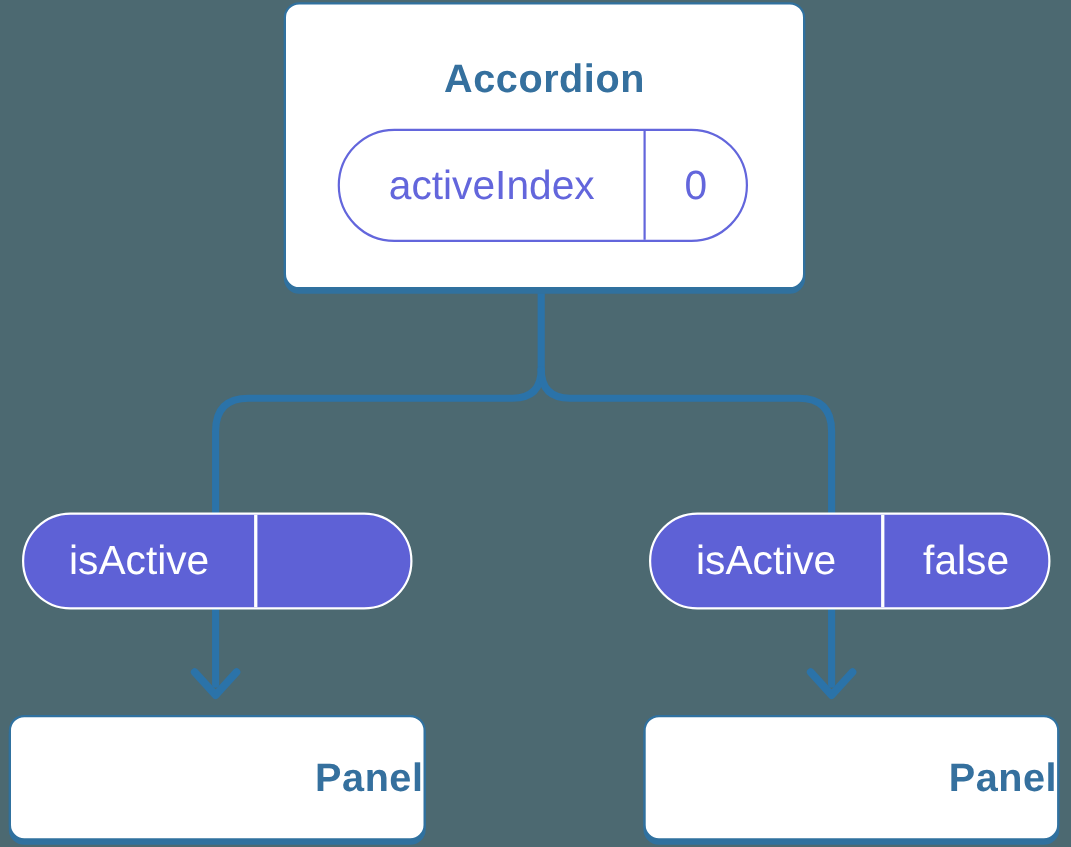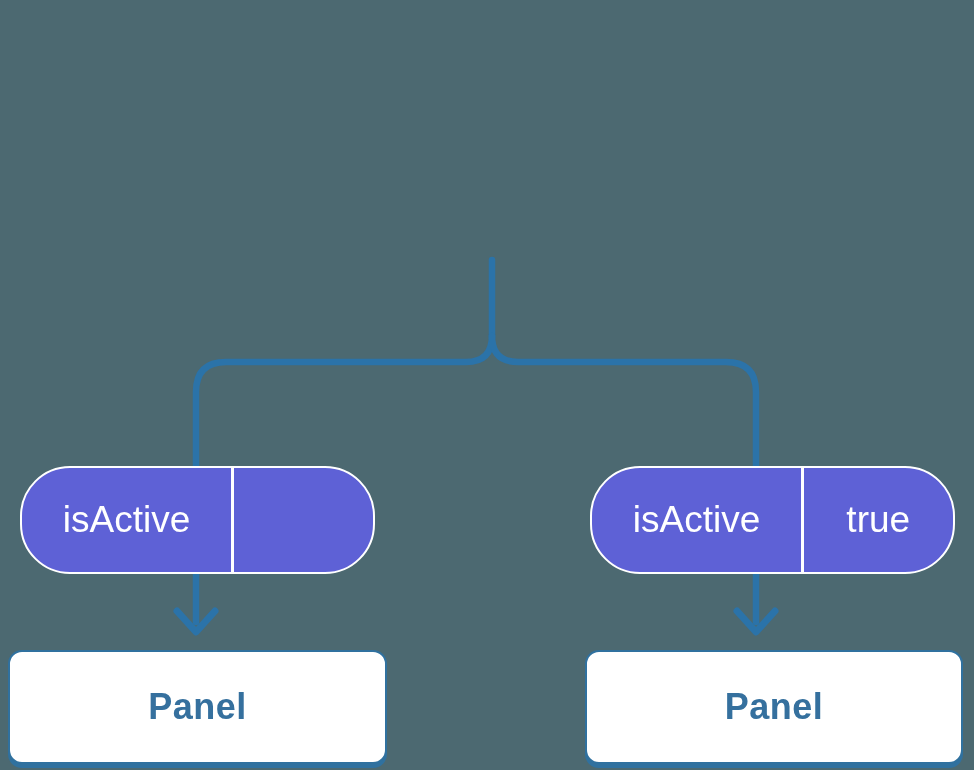--- a/index.html
+++ b/index.html
@@ -30,21 +30,21 @@
   
   .card {
     position: absolute;
     background: #FFFFFF;
     border: 2px solid #30719F;
     border-radius: 14px;
     box-shadow: 0 4px 0 0 #30719F;
     box-sizing: border-box;
   }
   .root-card { left: 258px; top: 2px; width: 474px; height: 261px; }
-  .panel-card { top: 650px; width: 379px; height: 114px; display: flex; align-items: center; justify-content: center; }
+  .panel-card { top: 650px; width: 379px; height: 114px; display: flex; align-items: center; justify-content: flex-end; }
   .panel-left  { left: 8px; }
   .panel-right { left: 585px; width: 378px; }
 
   .node-title {
     color: #35709E;
     font-size: 36px;
     font-weight: 600;
     letter-spacing: 0.5px;
     text-align: center;
   }
@@ -77,21 +77,21 @@
     width: 373px; height: 103px;
     background: #FFFFFF;
     border: 2.5px solid #6366DC;
     border-radius: 52px;
     color: #6366DC;
   }
   .pill-outline .name-cell { width: 276px; }
   .pill-outline .divider { width: 2px; background: #6366DC; }
 
   .pill-solid {
-    top: 466px; height: 108px;
+    top: 466px; height: 88px;
     background: #5E61D6;
     border: 2.5px solid #FFFFFF;
     border-radius: 50px;
     color: #FFFFFF;
   }
   .pill-solid .divider { width: 2.5px; background: #FFFFFF; }
   .pill-solid-left  { left: 20px;  width: 355px; }
   .pill-solid-right { left: 590px; width: 365px; }
 </style>
 </head>
@@ -100,30 +100,38 @@
 <div class="canvas">
 
   <svg class="connectors" viewBox="0 0 974 770" aria-hidden="true">
     <path d="M492 260 L492 336"></path>
     <path d="M492 336 Q492 362 466 362 L226 362 Q196 362 196 392 L196 622"></path>
     <path d="M492 336 Q492 362 518 362 L726 362 Q756 362 756 392 L756 622"></path>
     <path class="arrowhead" d="M177 611 L196 632 L215 611"></path>
     <path class="arrowhead" d="M737 611 L756 632 L775 611"></path>
   </svg>
 
+  <div class="card root-card">
+    <div class="node-title root-title">Accordion</div>
+    <div class="pill pill-outline">
+      <div class="cell name-cell">activeIndex</div>
+      <div class="divider"></div>
+      <div class="cell value-cell">0</div>
+    </div>
+  </div>
 
   <div class="pill pill-solid pill-solid-left">
     <div class="cell name-cell">isActive</div>
     <div class="divider"></div>
   </div>
 
   <div class="pill pill-solid pill-solid-right">
     <div class="cell name-cell">isActive</div>
     <div class="divider"></div>
-    <div class="cell value-cell">true</div>
+    <div class="cell value-cell">false</div>
   </div>
 
   <div class="card panel-card panel-left">
     <div class="node-title">Panel</div>
   </div>
 
   <div class="card panel-card panel-right">
     <div class="node-title">Panel</div>
   </div>
 

